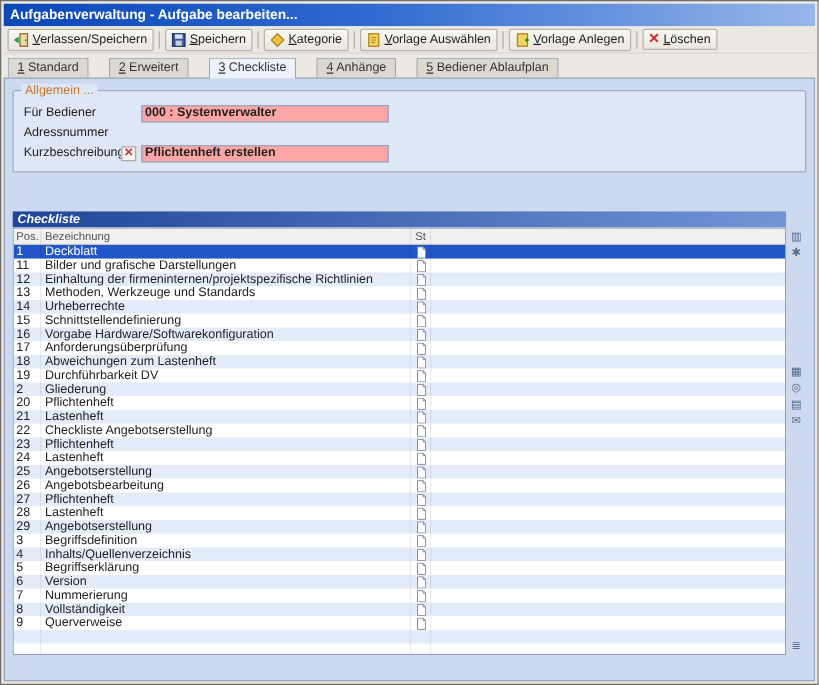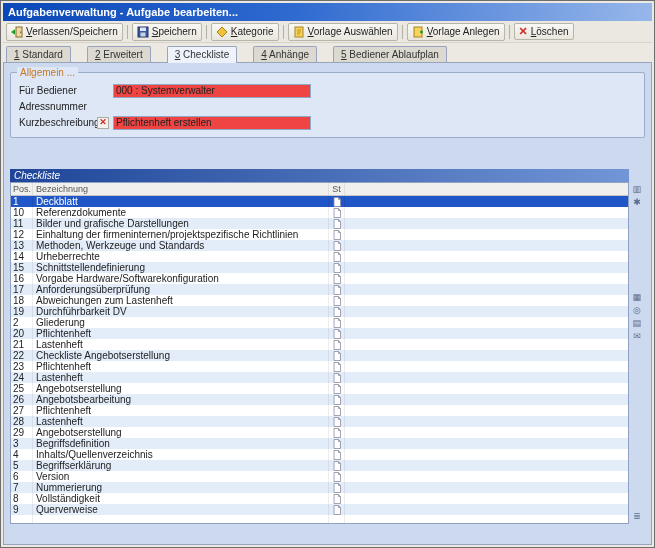--- a/index.html
+++ b/index.html
@@ -84,30 +84,30 @@
   .f-label{width:78px;flex:none;white-space:nowrap;overflow:hidden;}
   .f-slot{width:16px;flex:none;display:flex;align-items:center;}
   .f-clear{
     width:12px;height:12px;flex:none;
     display:flex;align-items:center;justify-content:center;
     border:1px solid #adaaa0;background:#f4f3ee;
     color:#d42a2a;font-size:9px;font-weight:bold;line-height:1;cursor:default;
   }
   .f-input{
     width:198px;height:14px;
-    border:1px solid #93a6c6;background:#ef4444;color:#222;
-    font-family:inherit;font-size:10px;padding:0 2px;
+    border:1px solid #93a6c6;background:#fca5a5;color:#222;
+    font-family:inherit;font-size:10px;padding:0 2px;font-weight:bold;
   }
 
   .grid-flex{flex:1;display:flex;overflow:hidden;margin-top:8px;}
   .grid-left{flex:1;display:flex;flex-direction:column;overflow:hidden;}
   .caption{
     flex:none;height:13px;
     background:linear-gradient(90deg,#1e4598,#7195d6);
-    color:#fff;font-size:10px;font-weight:normal;font-style:italic;
+    color:#fff;font-size:10px;font-weight:bold;font-style:italic;
     line-height:13px;padding:0 4px;
   }
   .grid{
     flex:1;display:flex;flex-direction:column;overflow:hidden;
     border:1px solid #8fa2c2;background:#fff;
   }
   .ghead{
     flex:none;height:13px;display:flex;align-items:center;
     background:#f0f1ee;border-bottom:1px solid #c6c6c6;
     font-size:9px;color:#555;justify-content:space-between;
@@ -256,31 +256,20 @@
                 <div class="c-bez">Deckblatt</div>
                 <div class="c-st">
                   <svg width="8" height="10" viewBox="0 0 8 10">
                     <path d="M1 .5h4.5L7.5 2.5V9.5H1z" fill="#fff" stroke="#8a8aa0" stroke-width="0.8"></path>
                     <path d="M5.5 .5V2.5H7.5" fill="none" stroke="#8a8aa0" stroke-width="0.8"></path>
                   </svg>
                 </div>
                 <div class="c-fill"></div>
               </div>
               <div class="grow">
-                <div class="c-pos">10</div>
-                <div class="c-bez">Referenzdokumente</div>
-                <div class="c-st">
-                  <svg width="8" height="10" viewBox="0 0 8 10">
-                    <path d="M1 .5h4.5L7.5 2.5V9.5H1z" fill="#fff" stroke="#8a8aa0" stroke-width="0.8"></path>
-                    <path d="M5.5 .5V2.5H7.5" fill="none" stroke="#8a8aa0" stroke-width="0.8"></path>
-                  </svg>
-                </div>
-                <div class="c-fill"></div>
-              </div>
-              <div class="grow">
                 <div class="c-pos">11</div>
                 <div class="c-bez">Bilder und grafische Darstellungen</div>
                 <div class="c-st">
                   <svg width="8" height="10" viewBox="0 0 8 10">
                     <path d="M1 .5h4.5L7.5 2.5V9.5H1z" fill="#fff" stroke="#8a8aa0" stroke-width="0.8"></path>
                     <path d="M5.5 .5V2.5H7.5" fill="none" stroke="#8a8aa0" stroke-width="0.8"></path>
                   </svg>
                 </div>
                 <div class="c-fill"></div>
               </div>

